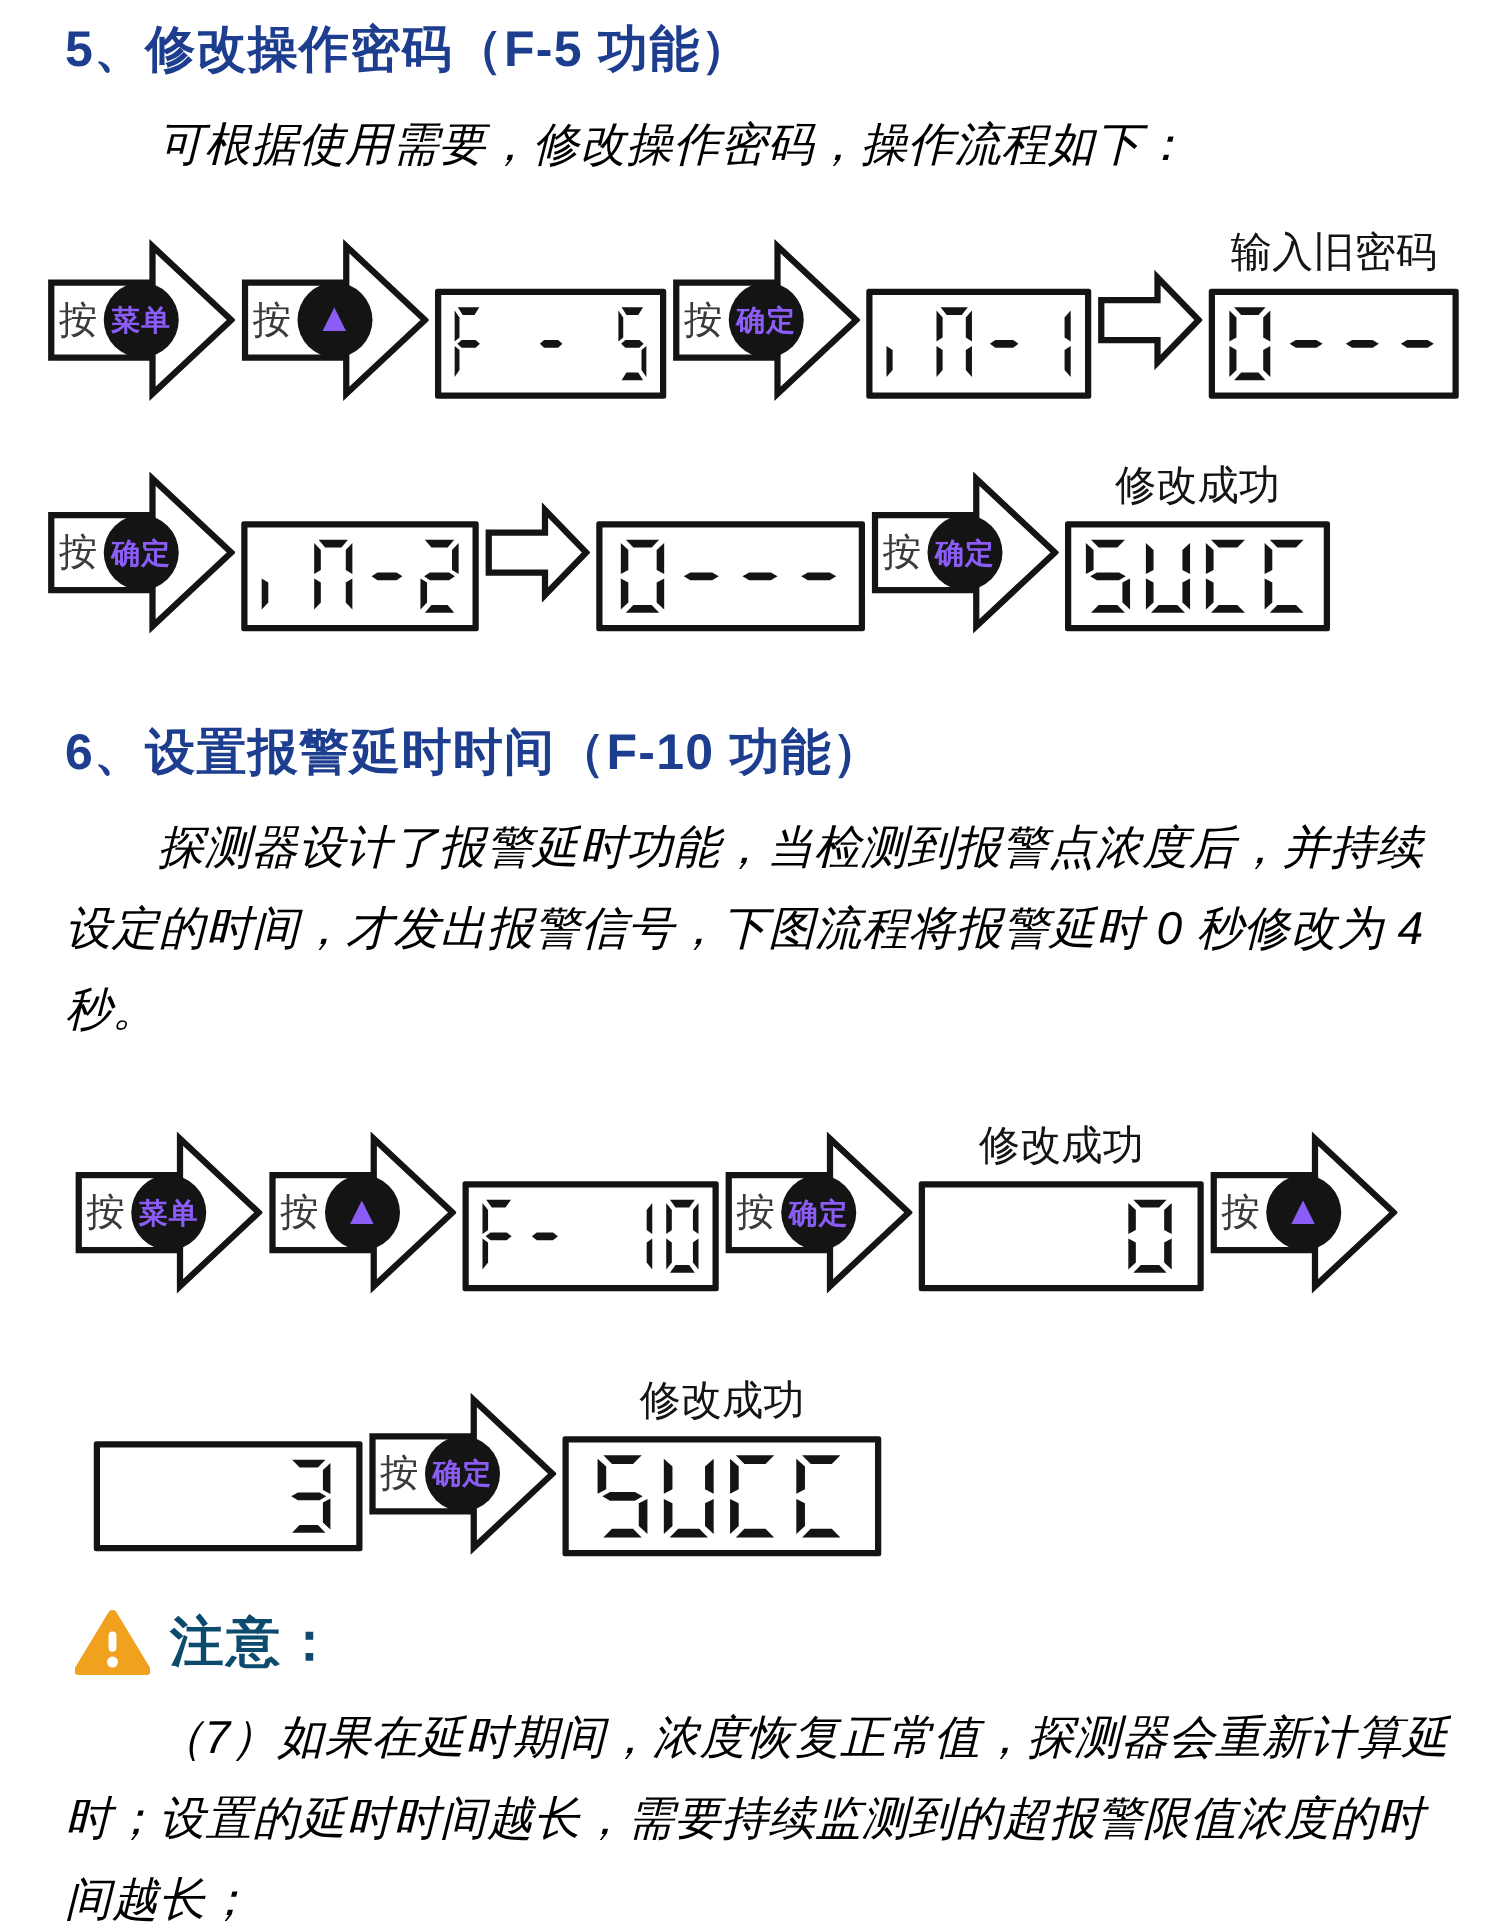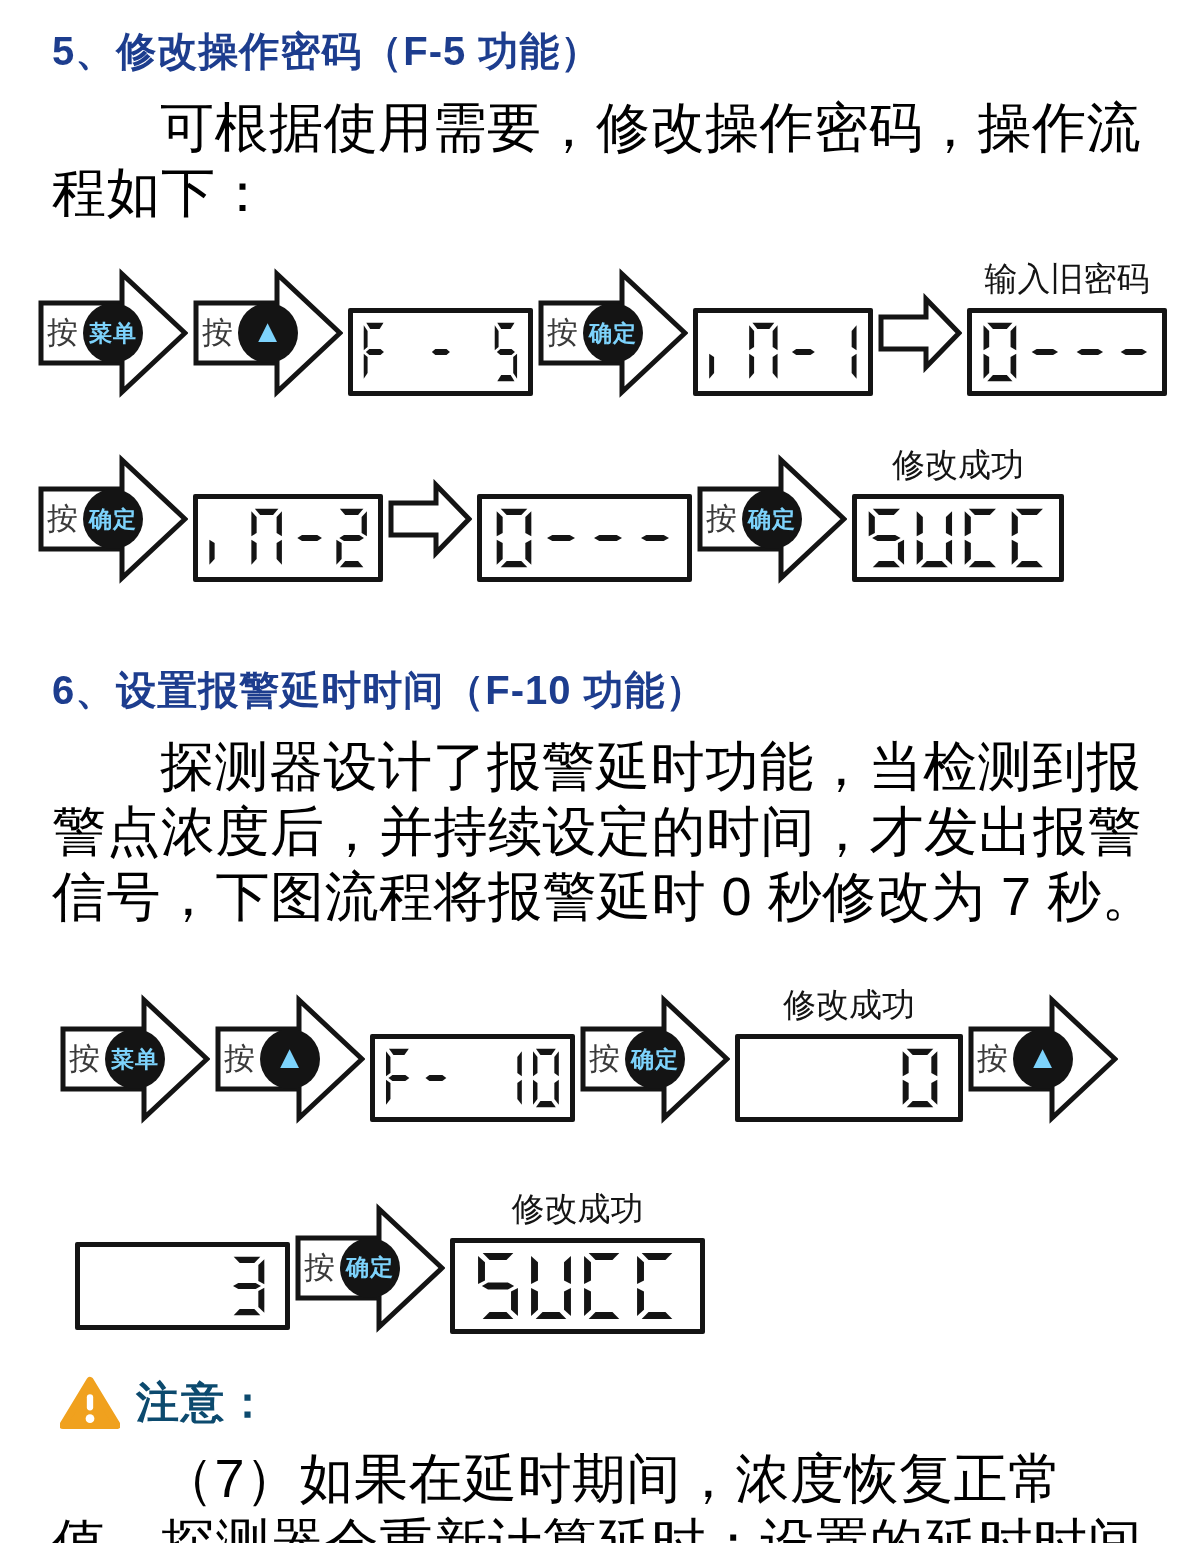--- a/index.html
+++ b/index.html
@@ -2,26 +2,26 @@
 <html><head>
 <meta charset="utf-8">
 <style>
   html,body{margin:0;padding:0;background:#fff;}
   .page{
     width:1199px;min-height:1543px;background:#ffffff;
     font-family:"Liberation Sans",sans-serif;color:#000;overflow:hidden;
   }
   .heading{
     color:#1d3d8e;font-size:40px;font-weight:bold;
-    margin:0 30px 0 52px;padding-top:24px;letter-spacing:1px;
+    margin:0 30px 0 52px;padding-top:12px;letter-spacing:1px;
   }
   .heading.h2{margin-top:54px;}
   .body-text{
-    font-size:54px;line-height:65px;font-weight:500;
-    margin:16px 30px 0 52px;letter-spacing:0.5px;
+    font-size:37px;line-height:65px;font-weight:500;
+    margin:16px 30px 0 52px;letter-spacing:0.5px;font-style:italic;
   }
   .indent{text-indent:2em;}
   .flow{display:flex;align-items:center;gap:5px;}
   .step{position:relative;flex:none;margin-top:37px;}
   .step-label{
     position:absolute;bottom:calc(100% + 6px);left:50%;transform:translateX(-50%);
     font-family:"Liberation Serif",serif;font-size:33px;color:#141414;white-space:nowrap;
   }
   .display{
     box-sizing:border-box;height:88px;border:5px solid #141414;border-radius:2px;
@@ -30,21 +30,21 @@
   }
   .display.right{justify-content:flex-end;padding-right:18px;}
   .arrow-step{position:relative;width:150px;height:132px;flex:none;}
   .arrow-step > svg{position:absolute;left:0;top:0;width:100%;height:100%;}
   .arrow-content{
     position:absolute;top:0;bottom:0;left:8px;right:44px;
     display:flex;align-items:center;justify-content:center;gap:5px;
   }
   .press{font-family:"Liberation Serif",serif;font-size:31px;color:#3a3a3a;}
   .btn-circle{
-    width:60px;height:60px;border-radius:50%;background:#141414;color:#7dd3fc;
+    width:60px;height:60px;border-radius:50%;background:#141414;color:#8b5cf6;
     display:flex;align-items:center;justify-content:center;
     font-size:23px;font-weight:bold;letter-spacing:1px;flex:none;
   }
   .btn-circle.up{font-size:32px;padding-bottom:4px;box-sizing:border-box;}
   .hollow-step{flex:none;width:84px;height:80px;}
   .notice{display:flex;align-items:center;gap:16px;margin:40px 30px 0 60px;}
   .warning-icon{display:flex;}
   .notice-title{color:#0c4a6e;font-size:43px;font-weight:bold;letter-spacing:2px;}
   p.note{margin-top:14px;}
 </style>
@@ -247,21 +247,21 @@
             <polygon points="10,3 50,3 41,13 19,13" fill="#141414"></polygon>
             <polygon points="10,97 19,87 41,87 50,97" fill="#141414"></polygon>
             <polygon points="4,53 13,58 13,84 4,93" fill="#141414"></polygon>
             <polygon points="4,7 13,16 13,42 4,47" fill="#141414"></polygon>
           </svg>
         </div>
       </div>
     </div>
 
   <h1 class="heading h2">6、设置报警延时时间（F-10 功能）</h1>
-  <p class="body-text indent">探测器设计了报警延时功能，当检测到报警点浓度后，并持续设定的时间，才发出报警信号，下图流程将报警延时 0 秒修改为 7 秒。</p>
+  <p class="body-text indent">探测器设计了报警延时功能，当检测到报警点浓度后，并持续设定的时间，才发出报警信号，下图流程将报警延时 0 秒修改为 4 秒。</p>
 
   <div class="flow" style="margin-left: 60px; margin-top: 64px;">
       <div class="arrow-step">
         <svg viewBox="0 0 150 132">
           <polygon points="3,36 84,36 84,7 147,66 84,125 84,96 3,96" fill="#ffffff" stroke="#141414" stroke-width="5"></polygon>
         </svg>
         <div class="arrow-content">
           <span class="press">按</span>
           <span class="btn-circle">菜单</span>
         </div>

